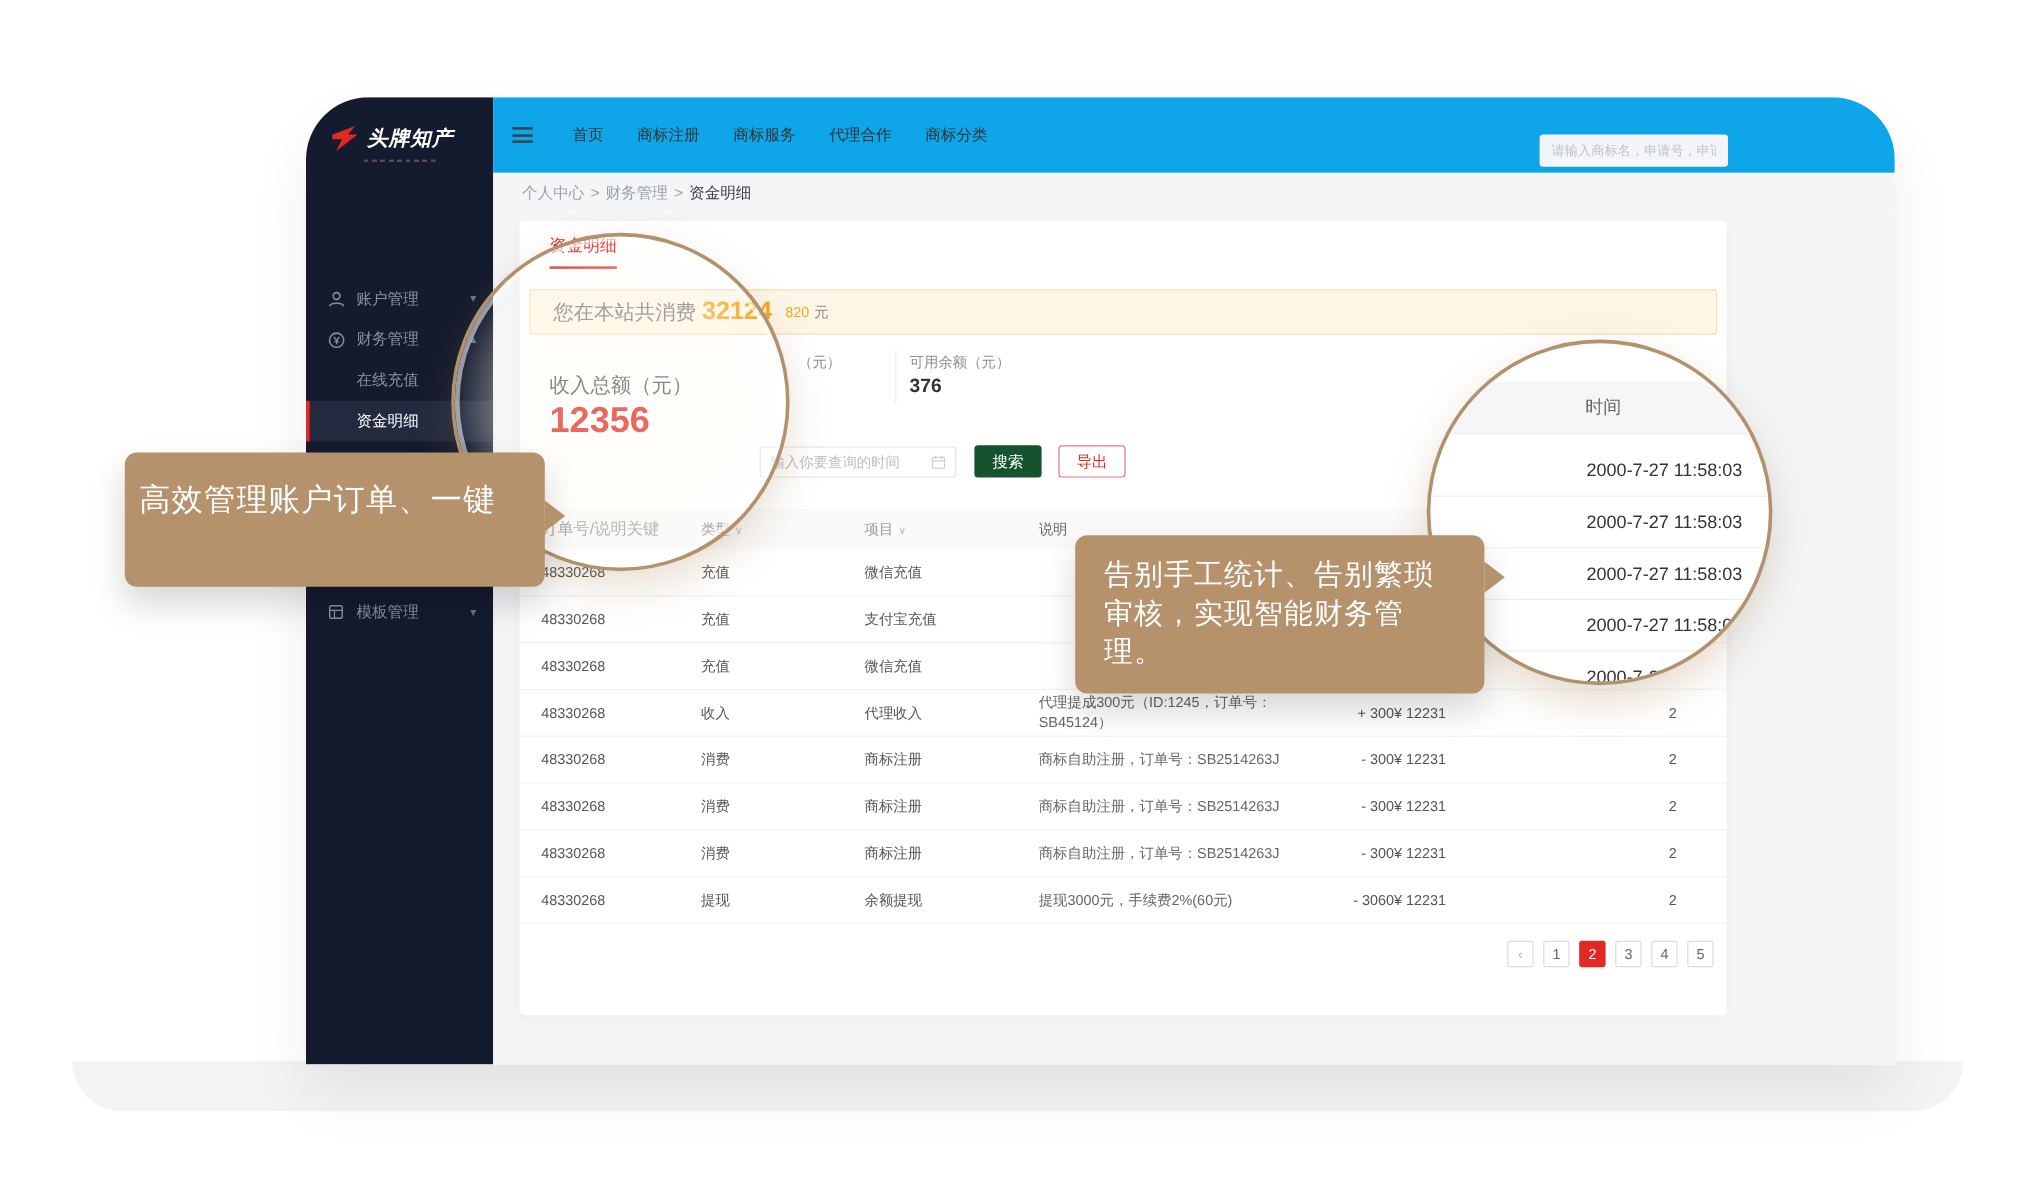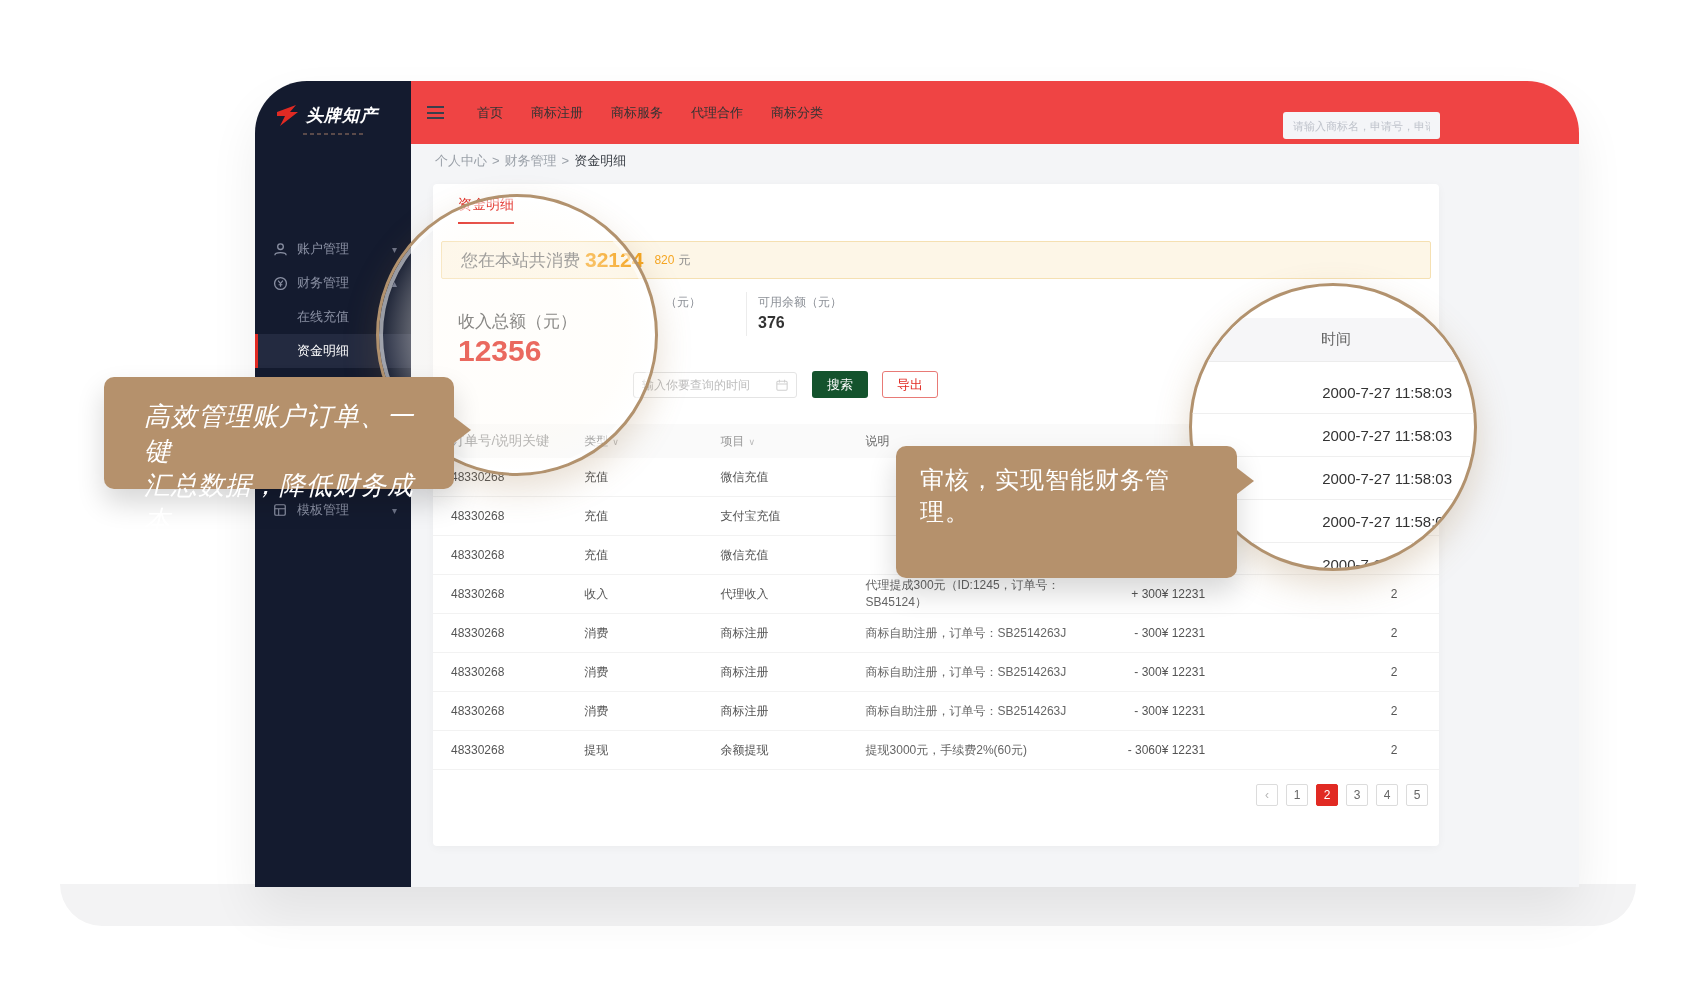--- a/index.html
+++ b/index.html
@@ -24,21 +24,21 @@
     background:repeating-linear-gradient(90deg,#5a4a4a 0 4px,transparent 4px 7px); }
   .s-item { left:0; width:156px; height:34px; display:flex; align-items:center; color:#8a90a3; font-size:13px; }
   .s-item .ic { width:15px; margin-left:18px; margin-right:9px; display:flex; }
   .s-item .lb { flex:1; }
   .s-item .chev { margin-right:14px; color:#6d7387; font-size:10px; }
   .s-sub { left:0; width:156px; height:34px; display:flex; align-items:center;
     padding-left:42px; color:#8a90a3; font-size:13px; }
   .s-sub.active { background:#232a40; color:#ffffff; border-left:3px solid #e12a23; padding-left:39px; }
 
   
-  .topbar { left:156px; top:0; width:1168px; height:63px; background:#ef4444; }
+  .topbar { left:156px; top:0; width:1168px; height:63px; background:#0ea5e9; }
   .burger { left:16px; top:25px; width:17px; height:13px; display:flex; flex-direction:column; justify-content:space-between; cursor:pointer; }
   .burger i { display:block; height:2px; background:#3a3f4c; }
   .nav { left:66px; top:0; height:63px; display:flex; align-items:center; gap:28px; }
   .nav span { font-size:13px; color:#333; cursor:pointer; }
   .tsearch { left:872px; top:31px; width:157px; height:27px; background:#f4f5f8; border:0;
     border-radius:3px; padding:0 10px; font-size:11px; color:#666; }
   .tsearch::placeholder { color:#bfc3cb; }
 
   
   .crumbbar { left:156px; top:63px; width:1168px; height:33px; background:#f4f5f7; }
@@ -101,22 +101,22 @@
     border:3px solid #b2926e; background:#ffffff; overflow:hidden;
     box-shadow:0 14px 34px rgba(150,110,60,.25); z-index:30; }
   .mband { left:0; top:32px; width:288px; height:44px; background:#f6f6f8; border-bottom:1px solid #ececec;
     display:flex; align-items:center; justify-content:center; font-size:15px; color:#666; }
   .mrow { left:0; width:288px; height:43px; display:flex; align-items:center;
     border-bottom:1px solid #efefef; font-size:15px; color:#333; justify-content:flex-end; padding-right:28px; }
 
   
   .callout { background:#b5916c; border-radius:10px; color:#fff; z-index:50;
     box-shadow:0 14px 28px rgba(0,0,0,.16); }
-  .co-left { left:104px; top:377px; width:350px; height:112px; padding:22px 40px;
-    font-size:26px; line-height:1.33; letter-spacing:1px;font-style:italic; }
+  .co-left { left:104px; top:377px; width:350px; height:112px; padding:22px 12px;
+    font-size:26px; line-height:1.33; letter-spacing:1px; }
   .co-right { left:896px; top:446px; width:341px; height:132px; padding:18px 24px;
     font-size:24px; line-height:1.33; letter-spacing:1px; }
   .arrow-r { position:absolute; left:100%; width:0; height:0;
     border-top:13px solid transparent; border-bottom:13px solid transparent; border-left:17px solid #b5916c; }
 </style>
 </head>
 <body>
 
 <div class="stage">
 
@@ -338,23 +338,23 @@
     <div class="abs mband">时间</div>
     <div class="abs mrow" style="top:85px;">2000-7-27  11:58:03</div>
     <div class="abs mrow" style="top:128px;">2000-7-27  11:58:03</div>
     <div class="abs mrow" style="top:171px;">2000-7-27  11:58:03</div>
     <div class="abs mrow" style="top:214px;">2000-7-27  11:58:03</div>
     <div class="abs mrow" style="top:257px;">2000-7-27  11:58:03</div>
   </div>
 
   <div class="abs callout co-left">
     <div>高效管理账户订单、一键</div>
-    <div>汇总数据，降低财务成本</div>
     <span class="arrow-r" style="top:40px;"></span>
   </div>
 
   <div class="abs callout co-right">
+    <div>告别手工统计、告别繁琐</div>
     <div>审核，实现智能财务管</div>
     <div>理。</div>
     <span class="arrow-r" style="top:22px;"></span>
   </div>
 
 </div>
 
 </body></html>

